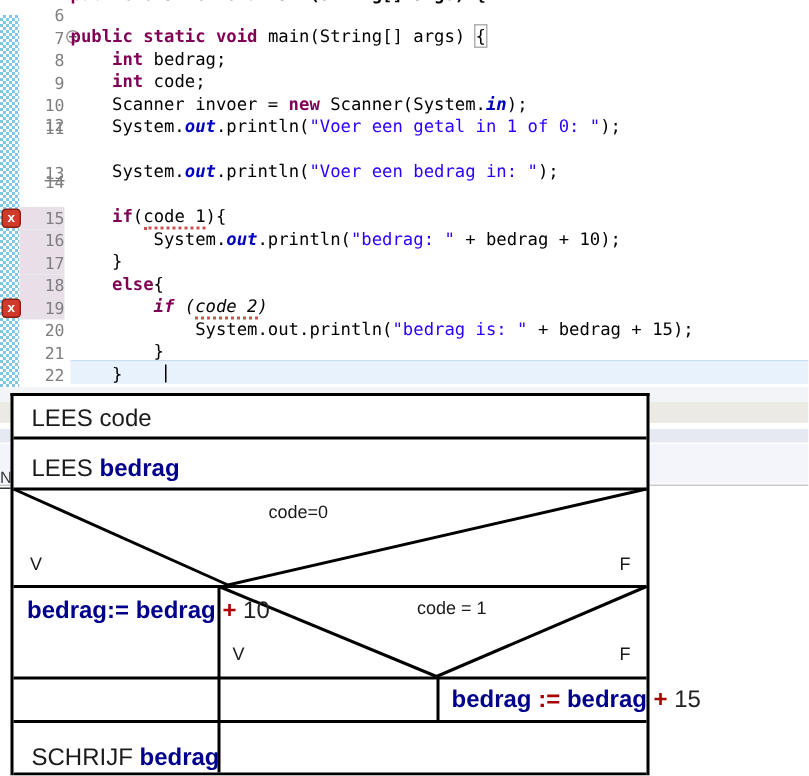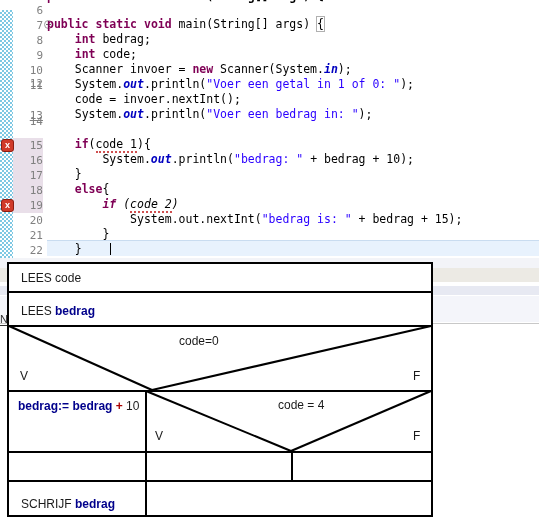--- a/index.html
+++ b/index.html
@@ -84,21 +84,21 @@
   
   #nsd{
     position:absolute;left:7px;top:262px;width:426px;height:255px;
     background:#ffffff;border:2px solid #000000;border-bottom:none;
     box-sizing:border-box;
   }
   .hline{position:absolute;left:0;width:422px;height:2px;background:#000000;}
   .vline{position:absolute;width:2px;background:#000000;}
 
   .celltext{
-    position:absolute;font-family:"Liberation Sans",sans-serif;font-size:12px;
+    position:absolute;font-family:"Liberation Sans",sans-serif;font-size:16px;
     color:#1a1a1a;white-space:nowrap;
   }
   .b-blue{color:#00008b;font-weight:bold;}
   .r-red{color:#aa0000;font-weight:bold;}
   .n-dark{color:#222222;}
   .vf{font-size:12px;color:#1a1a1a;}
   .cond{font-size:12px;color:#1a1a1a;}
 
   #nsd svg{position:absolute;left:0;top:0;width:422px;height:251px;overflow:visible;}
 
@@ -156,36 +156,35 @@
     <div class="cl" style="top:17px;"><span class="kw">public</span><span class="plain"> </span><span class="kw">static</span><span class="plain"> </span><span class="kw">void</span><span class="plain"> main(String[] args) </span><span class="plain bracebox">{</span></div>
 
     <div class="cl" style="top:32px;">    <span class="kw">int</span><span class="plain"> bedrag;</span></div>
 
     <div class="cl" style="top:47px;">    <span class="kw">int</span><span class="plain"> code;</span></div>
 
     <div class="cl" style="top:62px;">    <span class="plain">Scanner invoer = </span><span class="kw">new</span><span class="plain"> Scanner(System.</span><span class="fld">in</span><span class="plain">);</span></div>
 
     <div class="cl" style="top:77px;">    <span class="plain">System.</span><span class="fld">out</span><span class="plain">.println(</span><span class="str">"Voer een getal in 1 of 0: "</span><span class="plain">);</span></div>
 
-    <div class="cl" style="top:92px;">    <span class="plain">code = invoer.nextInt();</span></div>
 
     <div class="cl" style="top:107px;">    <span class="plain">System.</span><span class="fld">out</span><span class="plain">.println(</span><span class="str">"Voer een bedrag in: "</span><span class="plain">);</span></div>
 
 
     <div class="cl" style="top:137px;">    <span class="kw">if</span><span class="plain">(</span><span class="plain sq">code 1</span><span class="plain">){</span></div>
 
     <div class="cl" style="top:152px;">        <span class="plain">System.</span><span class="fld">out</span><span class="plain">.println(</span><span class="str">"bedrag: "</span><span class="plain"> + bedrag + 10);</span></div>
 
     <div class="cl" style="top:167px;">    <span class="plain">}</span></div>
 
     <div class="cl" style="top:182px;">    <span class="kw">else</span><span class="plain">{</span></div>
 
     <div class="cl" style="top:197px;font-style:italic;">        <span class="kw">if</span><span class="plain"> (</span><span class="plain sq">code 2</span><span class="plain">)</span></div>
 
-    <div class="cl" style="top:212px;">            <span class="plain">System.out.nextInt(</span><span class="str">"bedrag is: "</span><span class="plain"> + bedrag + 15);</span></div>
+    <div class="cl" style="top:212px;">            <span class="plain">System.out.println(</span><span class="str">"bedrag is: "</span><span class="plain"> + bedrag + 15);</span></div>
 
     <div class="cl" style="top:227px;">        <span class="plain">}</span></div>
 
     <div class="cl" style="top:242px;">    <span class="plain">}</span></div>
   </div>
 
   <div id="caret" style="left:110px;top:243px;"></div>
 
   <div class="peek" style="left:0px;top:313px;border-bottom:1px solid #333;">N</div>
 </div>
@@ -214,20 +213,21 @@
   <div class="celltext" style="left:12px;top:7px;"><span>LEES </span><span>code</span></div>
 
   <div class="celltext" style="left:12px;top:40px;"><span>LEES </span><span class="b-blue">bedrag</span></div>
 
   <div class="celltext cond" style="left:170px;top:70px;">code=0</div>
   <div class="celltext vf" style="left:11px;top:105px;">V</div>
   <div class="celltext vf" style="left:404px;top:105px;">F</div>
 
   <div class="celltext" style="left:9px;top:135px;text-align:right;"><span class="b-blue">bedrag</span><span class="b-blue">:=</span><span class="b-blue">&nbsp;</span><span class="b-blue">bedrag</span><span>&nbsp;</span><span class="r-red">+</span><span>&nbsp;</span><span class="n-dark">10</span></div>
 
-  <div class="celltext cond" style="left:269px;top:134px;">code = 4</div>
+  <div class="celltext cond" style="left:269px;top:134px;">code = 1</div>
   <div class="celltext vf" style="left:146px;top:165px;">V</div>
   <div class="celltext vf" style="left:404px;top:165px;">F</div>
 
 
+  <div class="celltext" style="left:292px;top:194px;"><span class="b-blue">bedrag</span><span>&nbsp;</span><span class="r-red">:=</span><span>&nbsp;</span><span class="b-blue">bedrag</span><span>&nbsp;</span><span class="r-red">+</span><span>&nbsp;</span><span class="n-dark">15</span></div>
 
   <div class="celltext" style="left:12px;top:233px;"><span>SCHRIJF </span><span class="b-blue">bedrag</span></div>
 </div>
 
 </body></html>

